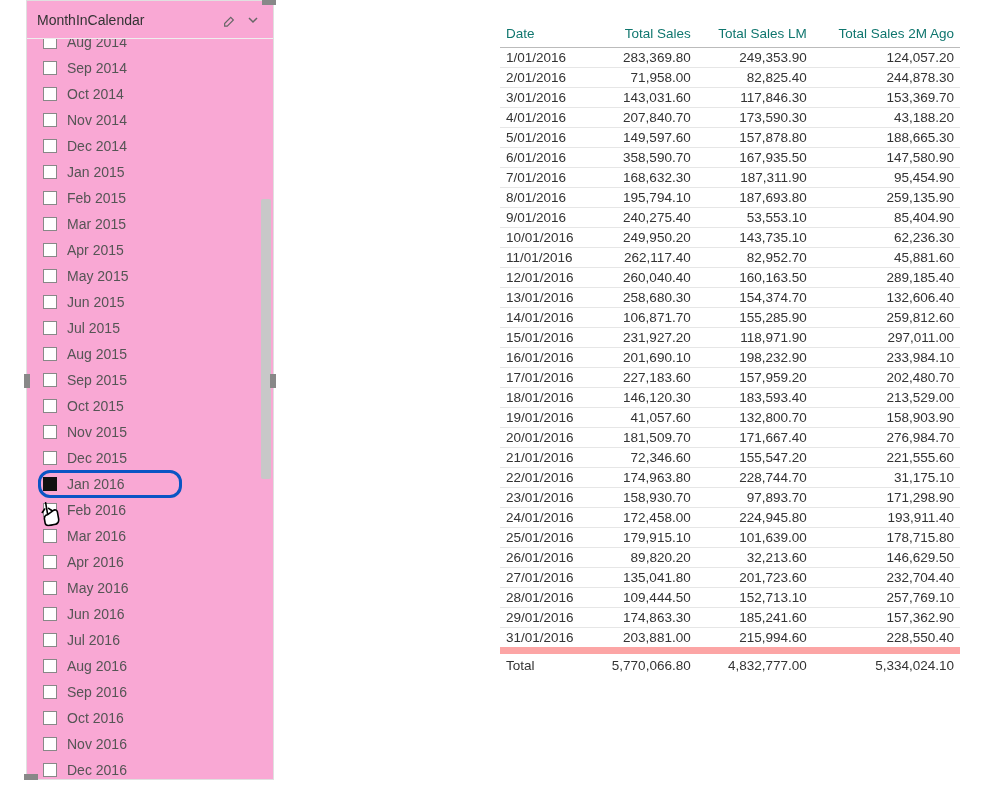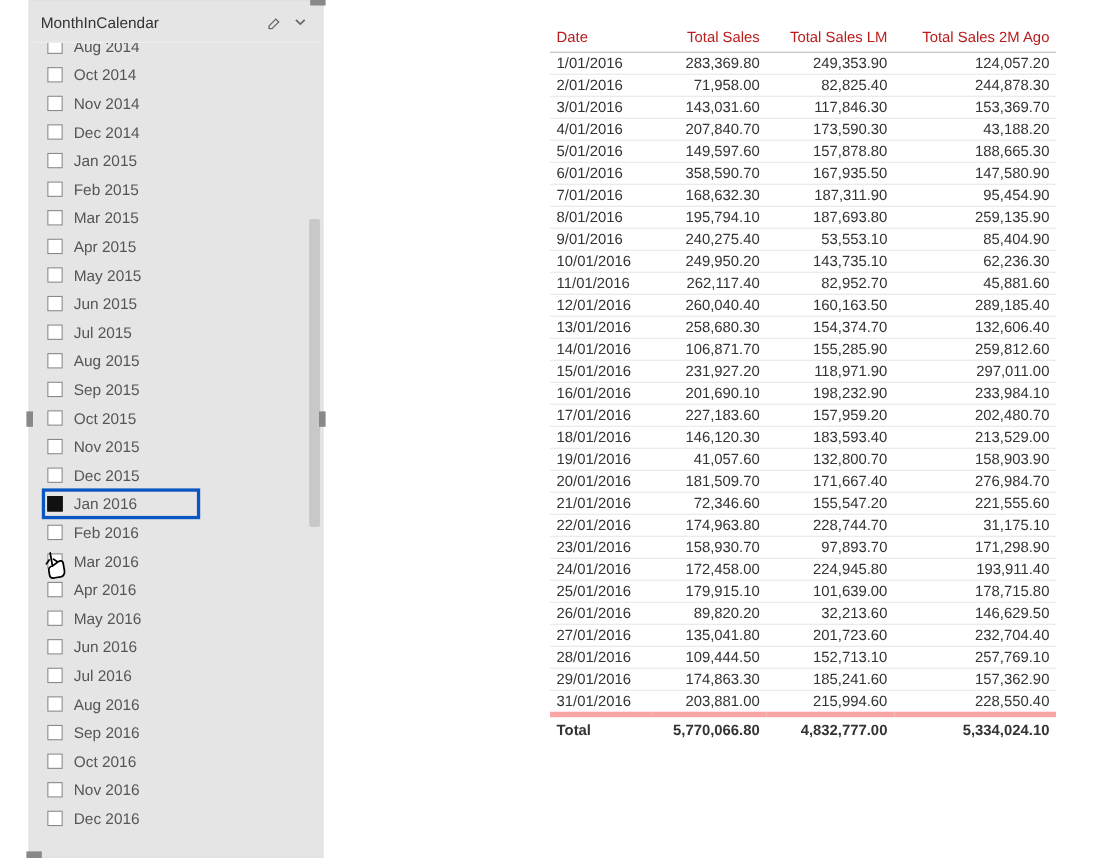--- a/index.html
+++ b/index.html
@@ -13,24 +13,24 @@
     width: 1002px;
     height: 785px;
     overflow: hidden;
     position: relative;
   }
   
   .slicer {
     position: absolute;
     left: 26px;
     top: 0px;
-    width: 268px;
+    width: 248px;
     height: 780px;
     border: 1px solid #e0e0e0;
-    background: #e5e5e5;
+    background: #f9a8d4;
   }
   .slicer-header {
     height: 38px;
     display: flex;
     align-items: center;
     padding: 0 10px;
     border-bottom: 1px solid #eee;
     font-size: 14px;
     color: #333;
   }
@@ -74,20 +74,21 @@
     flex: 0 0 14px;
   }
   .slicer-cb.checked {
     background: #111;
     border-color: #111;
   }
   .slicer-item.selected {
     outline: 3px solid #0a55c4;
     outline-offset: -2px;
     width: 142px;
+    border-radius: 11px;
   }
   .slicer-label { color: #555; }
   .slicer-scrollbar {
     position: absolute;
     right: 2px;
     top: 160px;
     width: 10px;
     height: 280px;
     background: #c8c8c8;
     border-radius: 2px;
@@ -121,38 +122,38 @@
     width: 460px;
     font-size: 13.5px;
   }
   table {
     border-collapse: collapse;
     width: 100%;
   }
   thead th {
     text-align: right;
     font-weight: 400;
-    color: #b91c1c;
+    color: #0f766e;
     padding: 4px 6px 6px 6px;
     border-bottom: 1px solid #bbb;
   }
   thead th:first-child { text-align: left; }
   tbody td {
     text-align: right;
     padding: 2px 6px;
     color: #333;
     border-bottom: 1px solid #e6e6e6;
     white-space: nowrap;
   }
   tbody td:first-child { text-align: left; }
   tfoot td {
     text-align: right;
-    font-weight: 700;
+    font-weight: 400;
     padding: 4px 6px;
-    border-top: 5px solid #fca5a5;
+    border-top: 7px solid #fca5a5;
   }
   tfoot td:first-child { text-align: left; }
 </style>
 </head>
 <body>
 
 <div class="slicer">
   <div class="slicer-header">
     <span class="slicer-title">MonthInCalendar</span>
     <span class="slicer-icon">
@@ -164,20 +165,24 @@
       <svg width="12" height="12" viewBox="0 0 12 12" fill="none" stroke="currentColor" stroke-width="1.5">
         <path d="M2 4 L6 8 L10 4"></path>
       </svg>
     </span>
   </div>
   <div class="slicer-list">
     <div class="slicer-list-inner" id="slicer-items">
         <div class="slicer-item">
           <span class="slicer-cb"></span>
           <span class="slicer-label">Aug 2014</span>
+        </div>
+        <div class="slicer-item">
+          <span class="slicer-cb"></span>
+          <span class="slicer-label">Sep 2014</span>
         </div>
         <div class="slicer-item">
           <span class="slicer-cb"></span>
           <span class="slicer-label">Oct 2014</span>
         </div>
         <div class="slicer-item">
           <span class="slicer-cb"></span>
           <span class="slicer-label">Nov 2014</span>
         </div>
         <div class="slicer-item">

